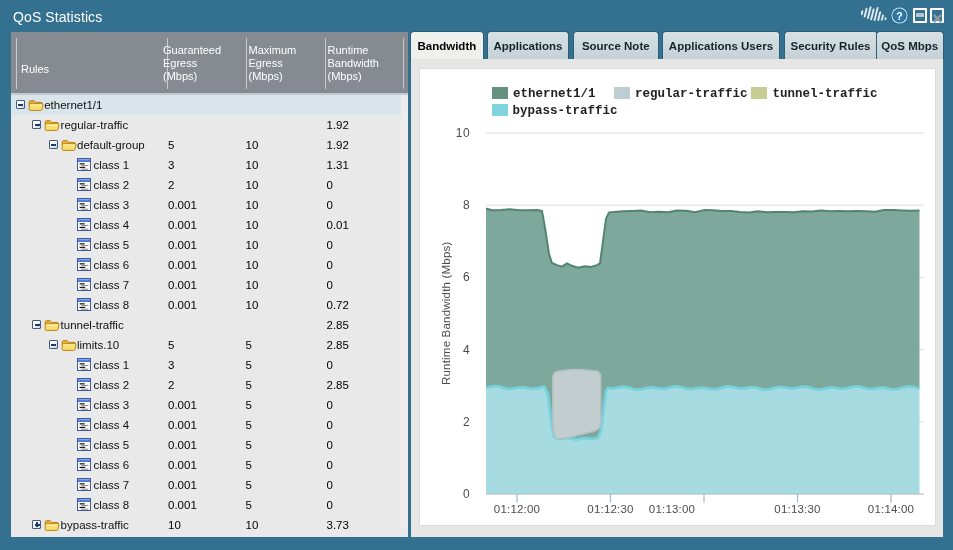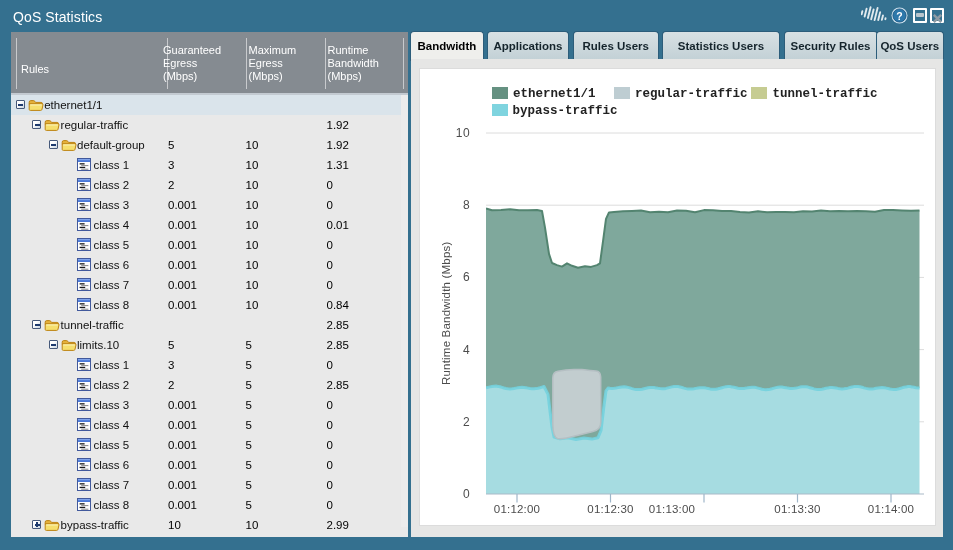--- a/index.html
+++ b/index.html
@@ -246,21 +246,21 @@
           <rect x="1" y="1" width="12" height="1.2" fill="#82a5ea"></rect>
           <rect x="2.6" y="5.2" width="5" height="1.3" fill="#1a1a1a"></rect>
           <rect x="4.2" y="7.1" width="7.2" height="1" fill="#8a8a8a"></rect>
           <rect x="2.6" y="8.8" width="5.6" height="1.3" fill="#1a1a1a"></rect>
           <rect x="4.2" y="10.7" width="7.2" height="1" fill="#8a8a8a"></rect>
         </svg>
       </span>
       <span class="tl" style="left:82.4px">class 8</span>
       <span class="tv" style="left:157px">0.001</span>
       <span class="tv" style="left:234.5px">10</span>
-      <span class="tv" style="left:315.5px">0.84</span>
+      <span class="tv" style="left:315.5px">0.72</span>
     </div>
 <div class="trow" style="top:283.3px">
       <span style="position:absolute;left:21.4px;top:5px">
         <span class="xp">
           <span class="xh"></span>
         </span>
       </span>
       <span style="position:absolute;left:33.4px;top:3px">
         <svg class="fico" width="16" height="14" viewBox="0 0 16 14">
           <path d="M1.2,4.2 Q1.2,2.6 2.6,2.6 L5.6,2.6 Q6.3,2.6 6.7,3.2 L7.5,4.4 L13.2,4.4 Q14.4,4.4 14.4,5.6 L14.4,6.2 L1.2,6.2 Z" fill="#e4b13c" stroke="#bc8313" stroke-width="1"></path>
@@ -435,30 +435,30 @@
       <span style="position:absolute;left:33.4px;top:3px">
         <svg class="fico" width="16" height="14" viewBox="0 0 16 14">
           <path d="M1.2,4.2 Q1.2,2.6 2.6,2.6 L5.6,2.6 Q6.3,2.6 6.7,3.2 L7.5,4.4 L13.2,4.4 Q14.4,4.4 14.4,5.6 L14.4,6.2 L1.2,6.2 Z" fill="#e4b13c" stroke="#bc8313" stroke-width="1"></path>
           <path d="M1.2,11.4 L1.2,5.9 L14.4,5.9 Q15.2,5.9 15,6.9 L14,11.3 Q13.8,12.4 12.6,12.4 L2.4,12.4 Q1.2,12.4 1.2,11.4 Z" fill="#f6df6e" stroke="#bc8313" stroke-width="1"></path>
           <path d="M2.2,6.9 L13.9,6.9" stroke="#fdf2b4" stroke-width="1.2" fill="none"></path>
         </svg>
       </span>
       <span class="tl" style="left:49.6px">bypass-traffic</span>
       <span class="tv" style="left:157px">10</span>
       <span class="tv" style="left:234.5px">10</span>
-      <span class="tv" style="left:315.5px">2.99</span>
+      <span class="tv" style="left:315.5px">3.73</span>
     </div>
 </div>
 
 <div class="tab act" style="left:410.2px;width:73.4px">Bandwidth</div>
 <div class="tab" style="left:486.9px;width:82.1px">Applications</div>
-<div class="tab" style="left:572.5px;width:86.5px">Rules Users</div>
-<div class="tab" style="left:662.3px;width:117.3px">Statistics Users</div>
+<div class="tab" style="left:572.5px;width:86.5px">Source Note</div>
+<div class="tab" style="left:662.3px;width:117.3px">Applications Users</div>
 <div class="tab" style="left:783.5px;width:94px">Security Rules</div>
-<div class="tab" style="left:875.8px;width:68.0px">QoS Users</div>
+<div class="tab" style="left:875.8px;width:68.0px">QoS Mbps</div>
 <div class="cbody"></div>
 <div class="card"></div>
 
 <div class="legsw" style="left:491.5px;top:87px;background:#659181"></div>
 <div class="legtx" style="left:513px;top:87px">ethernet1/1</div>
 <div class="legsw" style="left:614px;top:87px;background:#becdd2"></div>
 <div class="legtx" style="left:635px;top:87px">regular-traffic</div>
 <div class="legsw" style="left:750.5px;top:87px;background:#c6cc92"></div>
 <div class="legtx" style="left:772.5px;top:87px">tunnel-traffic</div>
 <div class="legsw" style="left:491.5px;top:103.5px;background:#7fd4df"></div>

